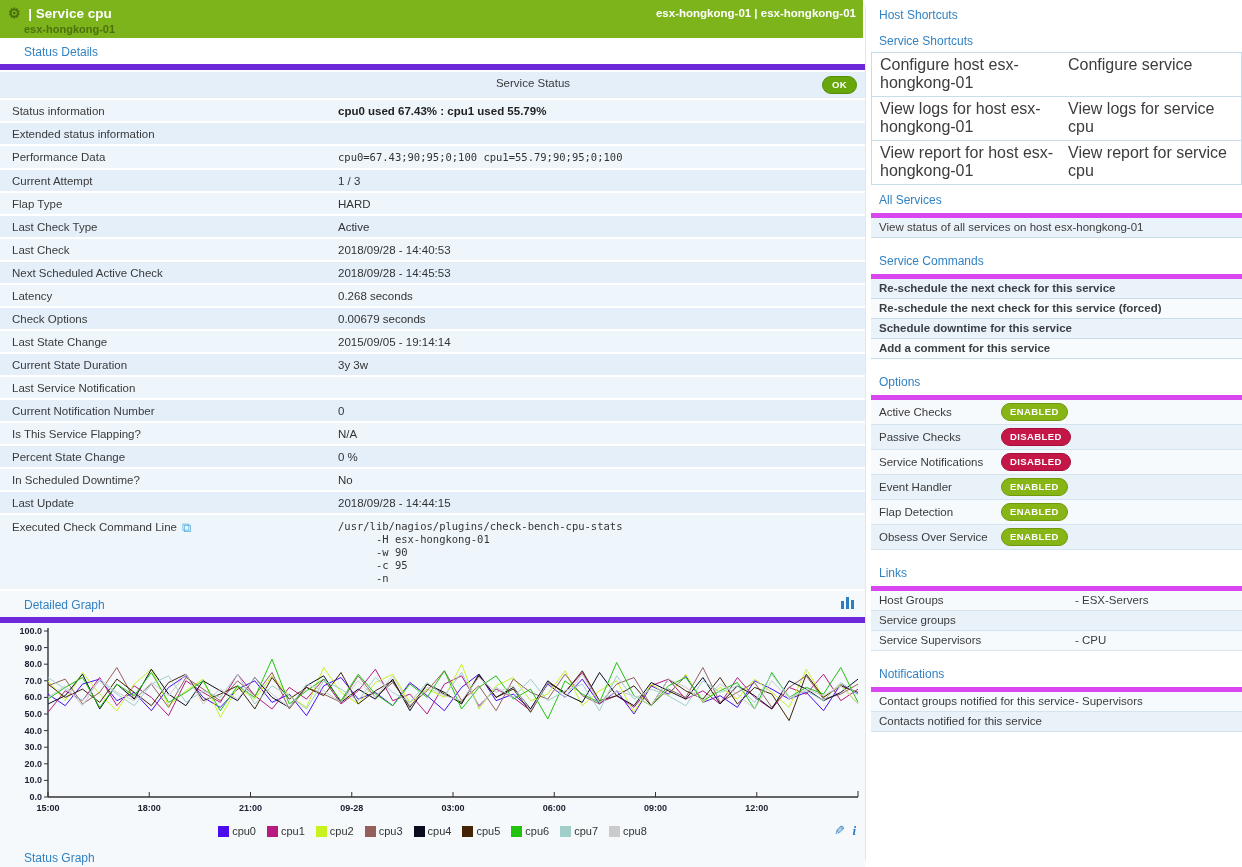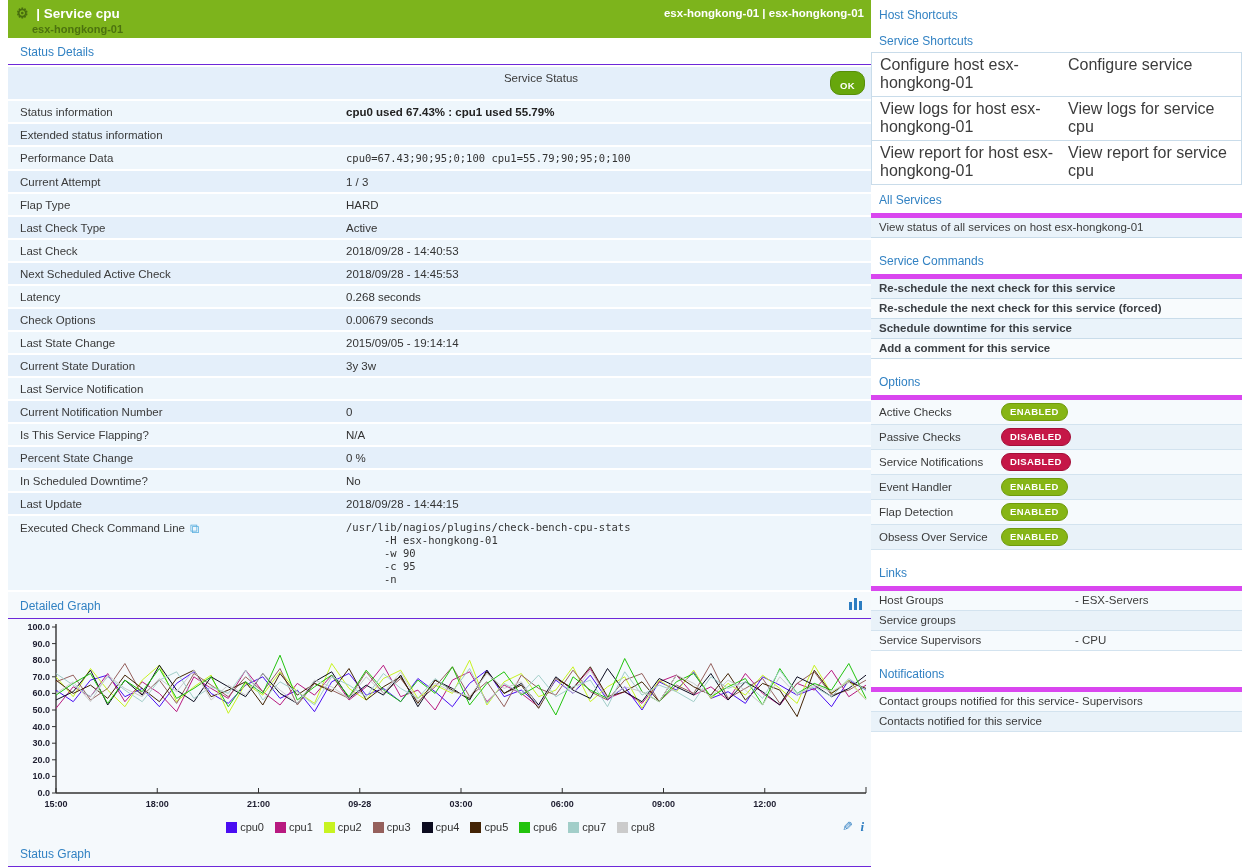--- a/index.html
+++ b/index.html
@@ -1,43 +1,43 @@
 <!DOCTYPE html>
 <html><head>
 <meta charset="utf-8">
 <style>
   * { box-sizing: border-box; margin: 0; padding: 0; }
   html,body { width:1242px; height:867px; background:#fff; font-family:"Liberation Sans",sans-serif; color:#333; font-size:12px; }
   body { position:relative; overflow:hidden; }
 
   
-  .left-panel  { position:absolute; left:8px; top:0; width:866px; height:867px; border-right:1px solid #e4e7ea; background:#fff;border-radius:9px; }
+  .left-panel  { position:absolute; left:0; top:0; width:866px; height:867px; border-right:1px solid #e4e7ea; background:#fff;border-radius:9px; }
   .right-panel { position:absolute; left:871px; top:0; width:371px; height:867px; background:#fff; }
 
   
   .app-header { position:relative; width:863px; height:38px; background:#7db41c; color:#fff; padding:5px 8px 0 8px; }
   .app-header .title-line { font-size:13.5px; font-weight:bold; }
   .gear { color:#486e0e; font-size:14px; margin-right:4px; display:inline-block; }
   .app-header .subtitle { font-size:11px; font-weight:bold; color:#4c720f; margin-left:16px; margin-top:2px; }
   .app-header .right-host { position:absolute; right:7px; top:7px; font-size:11.5px; font-weight:bold; color:#fff; }
 
   
-  .section-heading { position:relative; color:#3282c3; font-size:12px; padding:7px 12px 5px 12px; border-bottom:1px solid #6d28d9; background:transparent; }
+  .section-heading { position:relative; color:#3282c3; font-size:12px; padding:7px 12px 5px 24px; border-bottom:6px solid #6d28d9; background:transparent; }
   .heading-icon { position:absolute; right:10px; top:5px; }
 
   
   .status-table { margin-top:2px; }
   .srow { display:flex; margin-bottom:2px; padding:4px 8px 4px 12px; min-height:20px; align-items:flex-start;justify-content:flex-end; }
   .srow:nth-child(odd)  { background:#e4effa; }
   .srow:nth-child(even) { background:#eef6fc; }
   .srow .lbl { width:326px; flex:none; color:#3a3a3a; font-size:11.5px; padding-top:1px; }
   .srow .val { flex:1; font-size:11.5px; color:#333; padding-top:1px; }
   .val.bold { font-weight:bold; color:#222; }
   .val.mono, .val.mono-multi { font-family:"DejaVu Sans Mono","Liberation Mono",monospace; font-size:10.5px; white-space:pre; line-height:13px; }
-  .val.badge { flex:none; background:#67a70c; color:#fff; font-weight:bold; font-size:9.5px; padding:8px 9px 3px 9px; border-radius:10px; border:1px solid #578e09; letter-spacing:.4px; }
+  .val.badge { flex:none; background:#67a70c; color:#fff; font-weight:bold; font-size:9.5px; padding:2px 9px 3px 9px; border-radius:10px; border:1px solid #578e09; letter-spacing:.4px; }
   .icon-slot { display:inline-block; }
   .icon-slot.copy-icon::before { content:"⧉"; color:#58aede; font-size:13px; margin-left:5px; vertical-align:-1px; }
 
   
   .graph-section { background:#f5f9fc; }
   .chart-wrap { padding:2px 0 0 0; }
   svg text.ytick, svg text.xtick { font-family:"Liberation Sans",sans-serif; font-size:9px; font-weight:bold; fill:#1e1e30; }
   .legend-row { position:relative; display:flex; justify-content:center; align-items:center; gap:11px; padding:5px 0 7px 0; }
   .legend-item { display:flex; align-items:center; gap:3px; font-size:11px; color:#333; }
   .legend-swatch { width:11px; height:11px; display:inline-block; }

